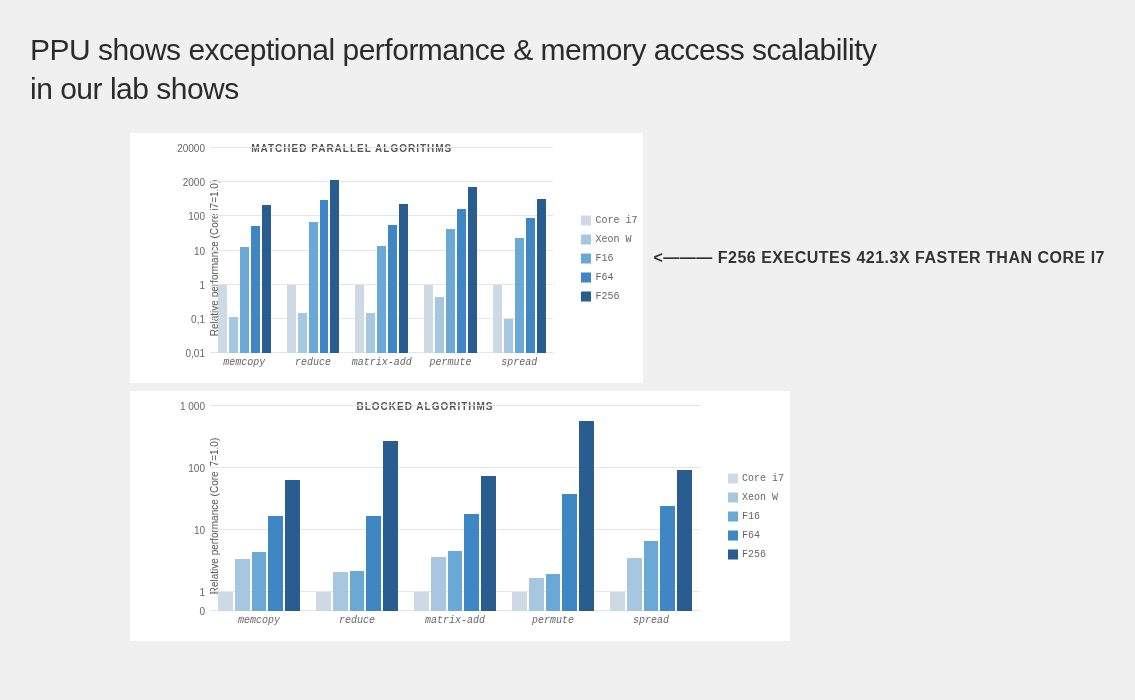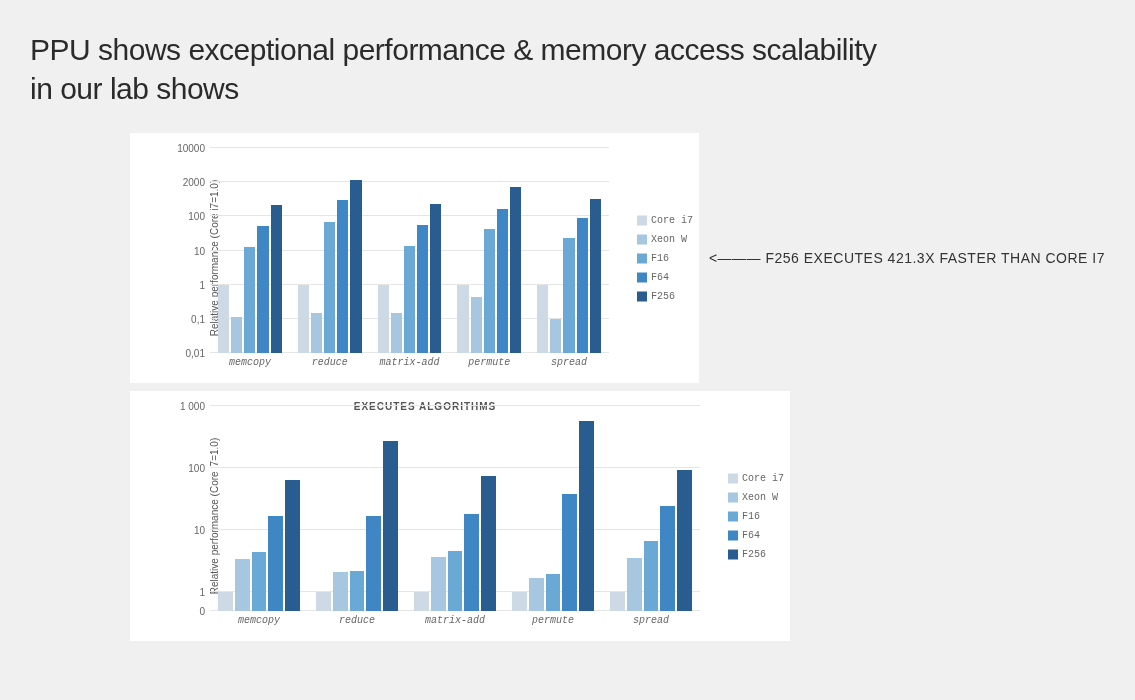--- a/index.html
+++ b/index.html
@@ -123,54 +123,55 @@
     gap: 4px;
     font-size: 10px;
     color: #666;
     font-family: "Courier New", monospace;
   }
   .swatch {
     width: 10px;
     height: 10px;
   }
   .annotation {
-    font-size: 14px;
-    font-weight: 400;
+    font-size: 16px;
+    font-weight: 700;
     letter-spacing: 0.5px;
     color: #333;
     white-space: nowrap;
   }
 </style>
 </head>
 <body>
 
 <h1 class="title">
   <span>PPU shows exceptional performance &amp; memory access scalability</span><br>
   <span>in our lab shows</span>
 </h1>
 
 <div class="charts-wrap" id="charts">
     <div class="chart-row">
       <div class="chart-box">
+        <div class="chart-title">MATCHED PARALLEL ALGORITHMS</div>
         <div class="y-label">Relative performance (Core i7=1.0)</div>
         <div class="plot-area">
           <div class="grid-line" style="bottom: 0%;"></div>
           <div class="y-tick" style="bottom: 0%; transform: translateY(50%);">0,01</div>
           <div class="grid-line" style="bottom: 16.6667%;"></div>
           <div class="y-tick" style="bottom: 16.6667%; transform: translateY(50%);">0,1</div>
           <div class="grid-line" style="bottom: 33.3333%;"></div>
           <div class="y-tick" style="bottom: 33.3333%; transform: translateY(50%);">1</div>
           <div class="grid-line" style="bottom: 50%;"></div>
           <div class="y-tick" style="bottom: 50%; transform: translateY(50%);">10</div>
           <div class="grid-line" style="bottom: 66.6667%;"></div>
           <div class="y-tick" style="bottom: 66.6667%; transform: translateY(50%);">100</div>
           <div class="grid-line" style="bottom: 83.3333%;"></div>
           <div class="y-tick" style="bottom: 83.3333%; transform: translateY(50%);">2000</div>
           <div class="grid-line" style="bottom: 100%;"></div>
-          <div class="y-tick" style="bottom: 100%; transform: translateY(50%);">10000</div>
+          <div class="y-tick" style="bottom: 100%; transform: translateY(50%);">20000</div>
           <div class="groups">
             <div class="group">
               <div class="bar" style="height: 33.3333%; background: rgb(205, 217, 229);"></div>
               <div class="bar" style="height: 17.3565%; background: rgb(167, 198, 223);"></div>
               <div class="bar" style="height: 51.8991%; background: rgb(106, 169, 214);"></div>
               <div class="bar" style="height: 61.9334%; background: rgb(63, 134, 196);"></div>
               <div class="bar" style="height: 72.037%; background: rgb(42, 93, 143);"></div>
               <div class="x-tick">memcopy</div>
             </div>
             <div class="group">
@@ -227,21 +228,21 @@
           <div class="legend-item">
             <div class="swatch" style="background: rgb(42, 93, 143);"></div>
             <span>F256</span>
           </div>
         </div>
       </div>
       <div class="annotation">&lt;——— F256 EXECUTES 421.3X FASTER THAN CORE I7</div>
     </div>
     <div class="chart-row">
       <div class="chart-box">
-        <div class="chart-title">EXECUTES ALGORITHMS</div>
+        <div class="chart-title">BLOCKED ALGORITHMS</div>
         <div class="y-label">Relative performance (Core i7=1.0)</div>
         <div class="plot-area">
           <div class="grid-line" style="bottom: 0%;"></div>
           <div class="y-tick" style="bottom: 0%; transform: translateY(50%);">0</div>
           <div class="grid-line" style="bottom: 9.11927%;"></div>
           <div class="y-tick" style="bottom: 9.11927%; transform: translateY(50%);">1</div>
           <div class="grid-line" style="bottom: 39.4128%;"></div>
           <div class="y-tick" style="bottom: 39.4128%; transform: translateY(50%);">10</div>
           <div class="grid-line" style="bottom: 69.7064%;"></div>
           <div class="y-tick" style="bottom: 69.7064%; transform: translateY(50%);">100</div>

